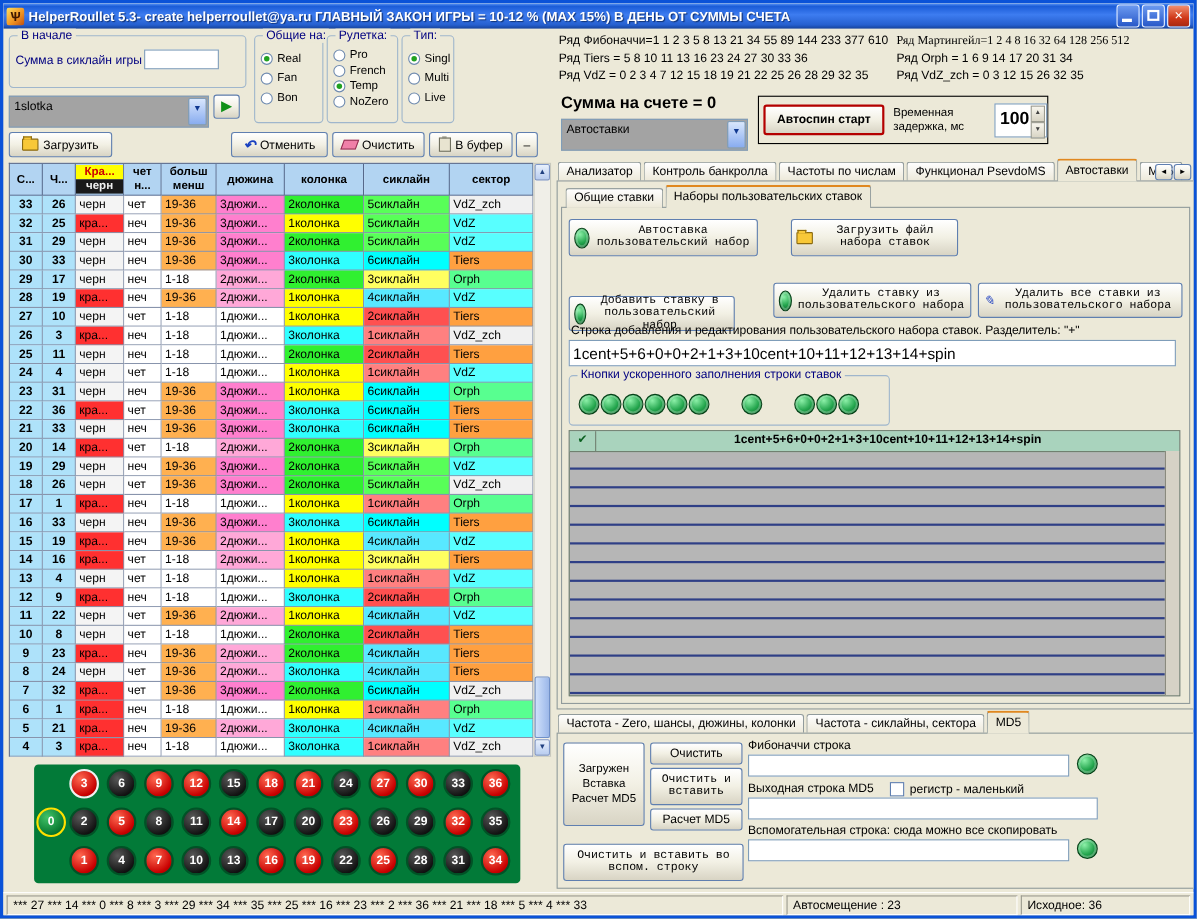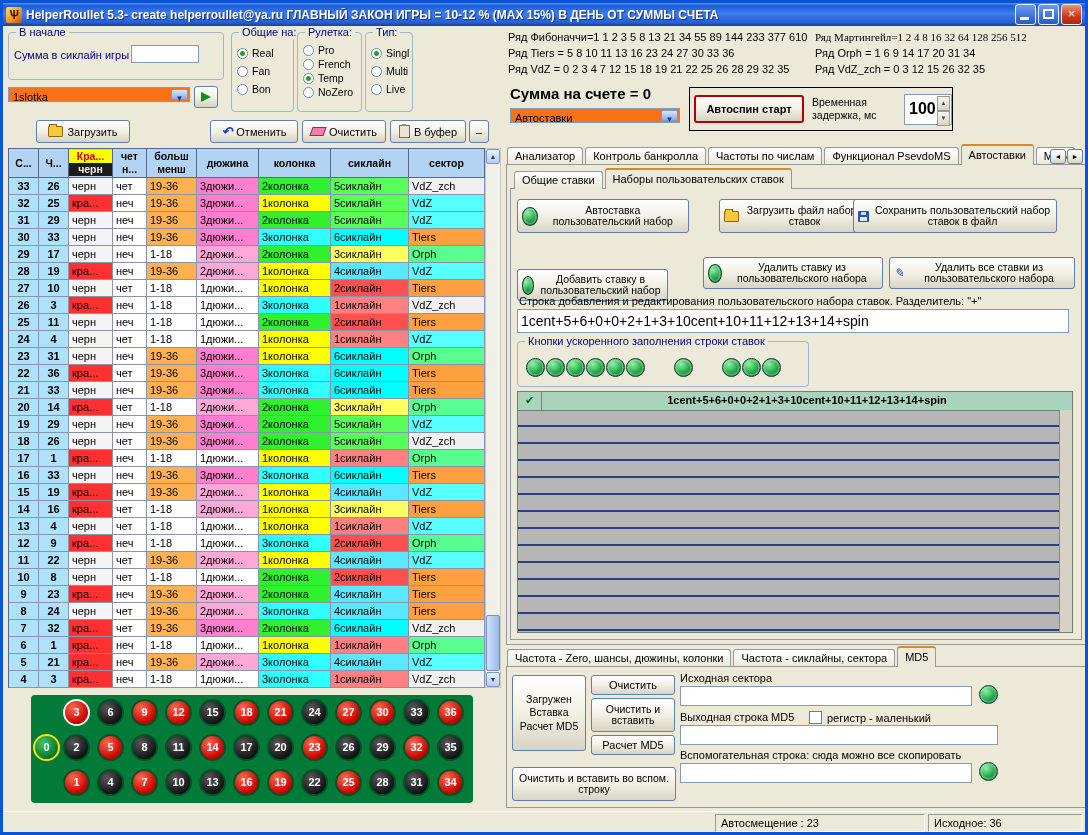--- a/index.html
+++ b/index.html
@@ -13,27 +13,27 @@
   .tb-btn{width:21px;height:21px;border-radius:3px;border:1px solid #e8f0ff;background:linear-gradient(#6c9af0,#2858c8);color:#fff;font-size:13px;text-align:center;line-height:18px;box-sizing:border-box;position:relative;}
   .tb-btn.close{background:linear-gradient(#f09070,#d03818 60%,#a82810);}
   .g-min{position:absolute;left:4px;bottom:4px;width:9px;height:3px;background:#fff;}
   .g-max{position:absolute;left:4px;top:4px;width:11px;height:10px;border:2px solid #fff;box-sizing:border-box;}
   
   .groupbox{position:absolute;border:1px solid #9fb6cc;border-radius:4px;box-sizing:border-box;}
   .gb-title{position:absolute;top:-7px;left:7px;background:#ece9d8;padding:0 3px;font-size:11px;color:#000080;line-height:13px;white-space:nowrap;}
   .lbl{position:absolute;font-size:11px;color:#000;white-space:nowrap;}
   .navy{color:#000080;}
   .input{position:absolute;background:#fff;border:1px solid #7f9db9;font-size:11px;padding:1px 3px;box-sizing:border-box;}
-  .combo{position:absolute;background:#f97316;border:1px solid #7f9db9;box-sizing:border-box;height:15px;}
+  .combo{position:absolute;background:#a3a3a3;border:1px solid #7f9db9;box-sizing:border-box;height:29px;}
   .combo-text{position:absolute;left:4px;top:3px;font-size:11px;white-space:nowrap;}
   .combo-arrow{position:absolute;right:1px;top:1px;bottom:1px;width:17px;background:linear-gradient(#d8e6fc,#88acf0);border:1px solid #7f9db9;border-radius:2px;color:#103890;font-size:8px;text-align:center;line-height:17px;box-sizing:border-box;}
   .xbtn{position:absolute;display:flex;align-items:center;justify-content:center;gap:4px;border:1px solid #5f7fb0;border-radius:3px;background:linear-gradient(#ffffff,#f2f0e4 50%,#d8d4c4);font-size:11px;color:#000;box-sizing:border-box;padding:0 4px;text-align:center;height:23px;}
   .xbtn .cap{white-space:nowrap;}
   .xbtn.two{font-size:10.5px;line-height:11.5px;}
-  .xbtn.two .capw{white-space:normal;}
+  .xbtn.two .capw{white-space:normal;font-family:Liberation Mono, monospace;}
   .radios{display:flex;flex-direction:column;gap:6px;padding:14px 0 0 5px;}
   .radios.tight{gap:2px;padding-top:11px;}
   .radio-row{display:flex;align-items:center;gap:4px;font-size:10.5px;}
   .radio-dot{width:11px;height:11px;border-radius:50%;background:#fff;border:1px solid #6f8bb0;box-sizing:border-box;position:relative;flex:0 0 auto;}
   .radio-dot.sel:after{content:"";position:absolute;left:2px;top:2px;width:5px;height:5px;border-radius:50%;background:#21a121;}
   .play-tri{width:0;height:0;border-left:10px solid #109018;border-top:5px solid transparent;border-bottom:5px solid transparent;}
   
   .ic{display:inline-block;flex:0 0 auto;}
   .ic-folder{width:13px;height:9px;background:#f8c838;border:1px solid #8a6a10;position:relative;border-radius:1px;}
   .ic-folder:before{content:"";position:absolute;top:-3px;left:0;width:6px;height:2px;background:#f8c838;border:1px solid #8a6a10;border-bottom:none;}
@@ -184,21 +184,21 @@
           <div class="radio-dot"></div>
           <div class="radio-lbl">Multi</div>
         </div>
         <div class="radio-row">
           <div class="radio-dot"></div>
           <div class="radio-lbl">Live</div>
         </div>
       </div>
   </div>
 
-  <div class="xbtn" style="left:5px;top:117px;width:94px;margin-left:28px;">
+  <div class="xbtn" style="left:5px;top:117px;width:94px;">
     <i class="ic ic-folder"></i>
       <span class="cap">Загрузить</span>
   </div>
   <div class="xbtn" style="left:104px;top:117px;width:98px;margin-top:48px;">
     <i class="ic ic-disk"></i>
       <span class="cap">Сохранить</span>
   </div>
   <div class="xbtn" style="left:207px;top:117px;width:88px;">
     <i class="ic ic-undo">↶</i>
       <span class="cap">Отменить</span>
@@ -678,24 +678,20 @@
 
   <div class="panel" id="subPanel">
     <div class="xbtn two" style="left:6px;top:10px;width:172px;height:34px;">
       <i class="coin"></i>
         <span class="capw">Автоставка пользовательский набор</span>
     </div>
     <div class="xbtn two" style="left:184px;top:10px;width:152px;height:34px;margin-left:24px;">
       <i class="ic ic-folder"></i>
         <span class="capw">Загрузить файл набора ставок</span>
     </div>
-    <div class="xbtn two" style="left:342px;top:10px;width:204px;height:34px;">
-      <i class="ic ic-disk"></i>
-        <span class="capw">Сохранить пользовательский набор ставок в файл</span>
-    </div>
 
 
     <div class="xbtn two" style="left:6px;top:80px;width:151px;height:32px;">
       <i class="coin"></i>
         <span class="capw">Добавить ставку в пользовательский набор</span>
     </div>
     <div class="xbtn two" style="left:192px;top:68px;width:180px;height:32px;">
       <i class="coin"></i>
         <span class="capw">Удалить ставку из пользовательского набора</span>
     </div>
@@ -764,32 +760,33 @@
     <div class="xbtn two" style="left:84px;top:31px;width:84px;height:34px;">
         <span class="capw">Очистить и вставить</span>
       </div>
     <div class="xbtn" style="left:84px;top:68px;width:84px;height:20px;">
         <span class="cap">Расчет MD5</span>
       </div>
     <div class="xbtn two" style="left:5px;top:100px;width:164px;height:34px;">
         <span class="capw">Очистить и вставить во вспом. строку</span>
       </div>
 
-    <span class="lbl" style="left:173px;top:5px;">Исходная сектора</span>
+    <span class="lbl" style="left:173px;top:5px;">Фибоначчи строка</span>
     <input class="input" style="left: 173px; top: 19px; width: 292px; height: 20px;" value="">
     <div class="coin" style="position:absolute;left:472px;top:18px;"></div>
 
     <span class="lbl" style="left:173px;top:44px;">Выходная строка MD5</span>
     <span class="checkbox" style="left:302px;top:44px;"></span>
     <span class="lbl" style="left:320px;top:45px;">регистр - маленький</span>
     <input class="input" style="left: 173px; top: 58px; width: 318px; height: 20px;" value="">
 
     <span class="lbl" style="left:173px;top:82px;">Вспомогательная строка: сюда можно все скопировать</span>
     <input class="input" style="left: 173px; top: 96px; width: 292px; height: 20px;" value="">
     <div class="coin" style="position:absolute;left:472px;top:95px;"></div>
   </div>
 
   <div class="statusbar">
+    <span class="sb-cell" style="left:3px;width:706px;">*** 27 *** 14 *** 0 *** 8 *** 3 *** 29 *** 34 *** 35 *** 25 *** 16 *** 23 *** 2 *** 36 *** 21 *** 18 *** 5 *** 4 *** 33</span>
     <span class="sb-cell" style="left:712px;width:210px;">Автосмещение : 23</span>
     <span class="sb-cell" style="left:925px;width:154px;">Исходное: 36</span>
   </div>
 
 </div>
 
 </body></html>

